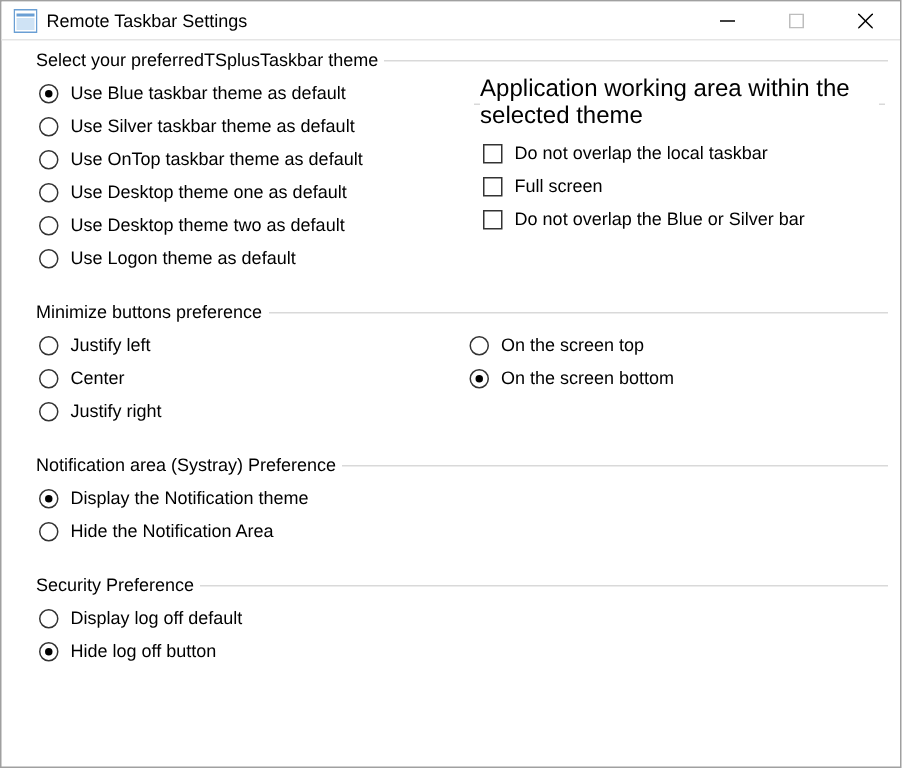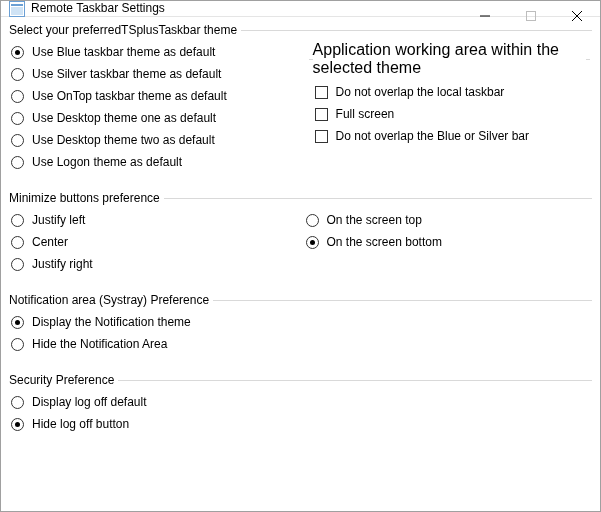--- a/index.html
+++ b/index.html
@@ -8,22 +8,23 @@
     font-family: "Segoe UI", Tahoma, sans-serif;
     font-size: 12px;
     color: #000;
     background: #fff;
     width: 601px;
     height: 512px;
     overflow: hidden;
     border: 1px solid #a0a0a0;
   }
   .titlebar {
-    height: 16px;
-    display: flex;
+    height: 26px;
+    display: flex;
+    align-items: center;
     background: #fff;
     border-bottom: 1px solid #e5e5e5;
   }
   .titlebar .icon {
     width: 16px; height: 16px;
     margin: 0 6px 0 8px;
   }
   .titlebar .title {
     flex: 1;
     font-size: 12px;
@@ -33,21 +34,21 @@
     width: 46px;
     height: 30px;
     display: flex;
     align-items: center;
     justify-content: center;
     font-size: 12px;
     color: #000;
   }
   .titlebar .winbtn svg { display: block; }
   .titlebar .winbtn.disabled { color: #bdbdbd; }
-  .content { padding: 6px 8px 8px 8px; }
+  .content { padding: 6px 8px 8px 23px; }
   fieldset.group {
     border: 1px solid #d9d9d9;
     border-left: none;
     border-right: none;
     border-bottom: none;
     margin: 0 0 8px 0;
     padding: 4px 0 6px 0;
     position: relative;
   }
   fieldset.group > legend {

